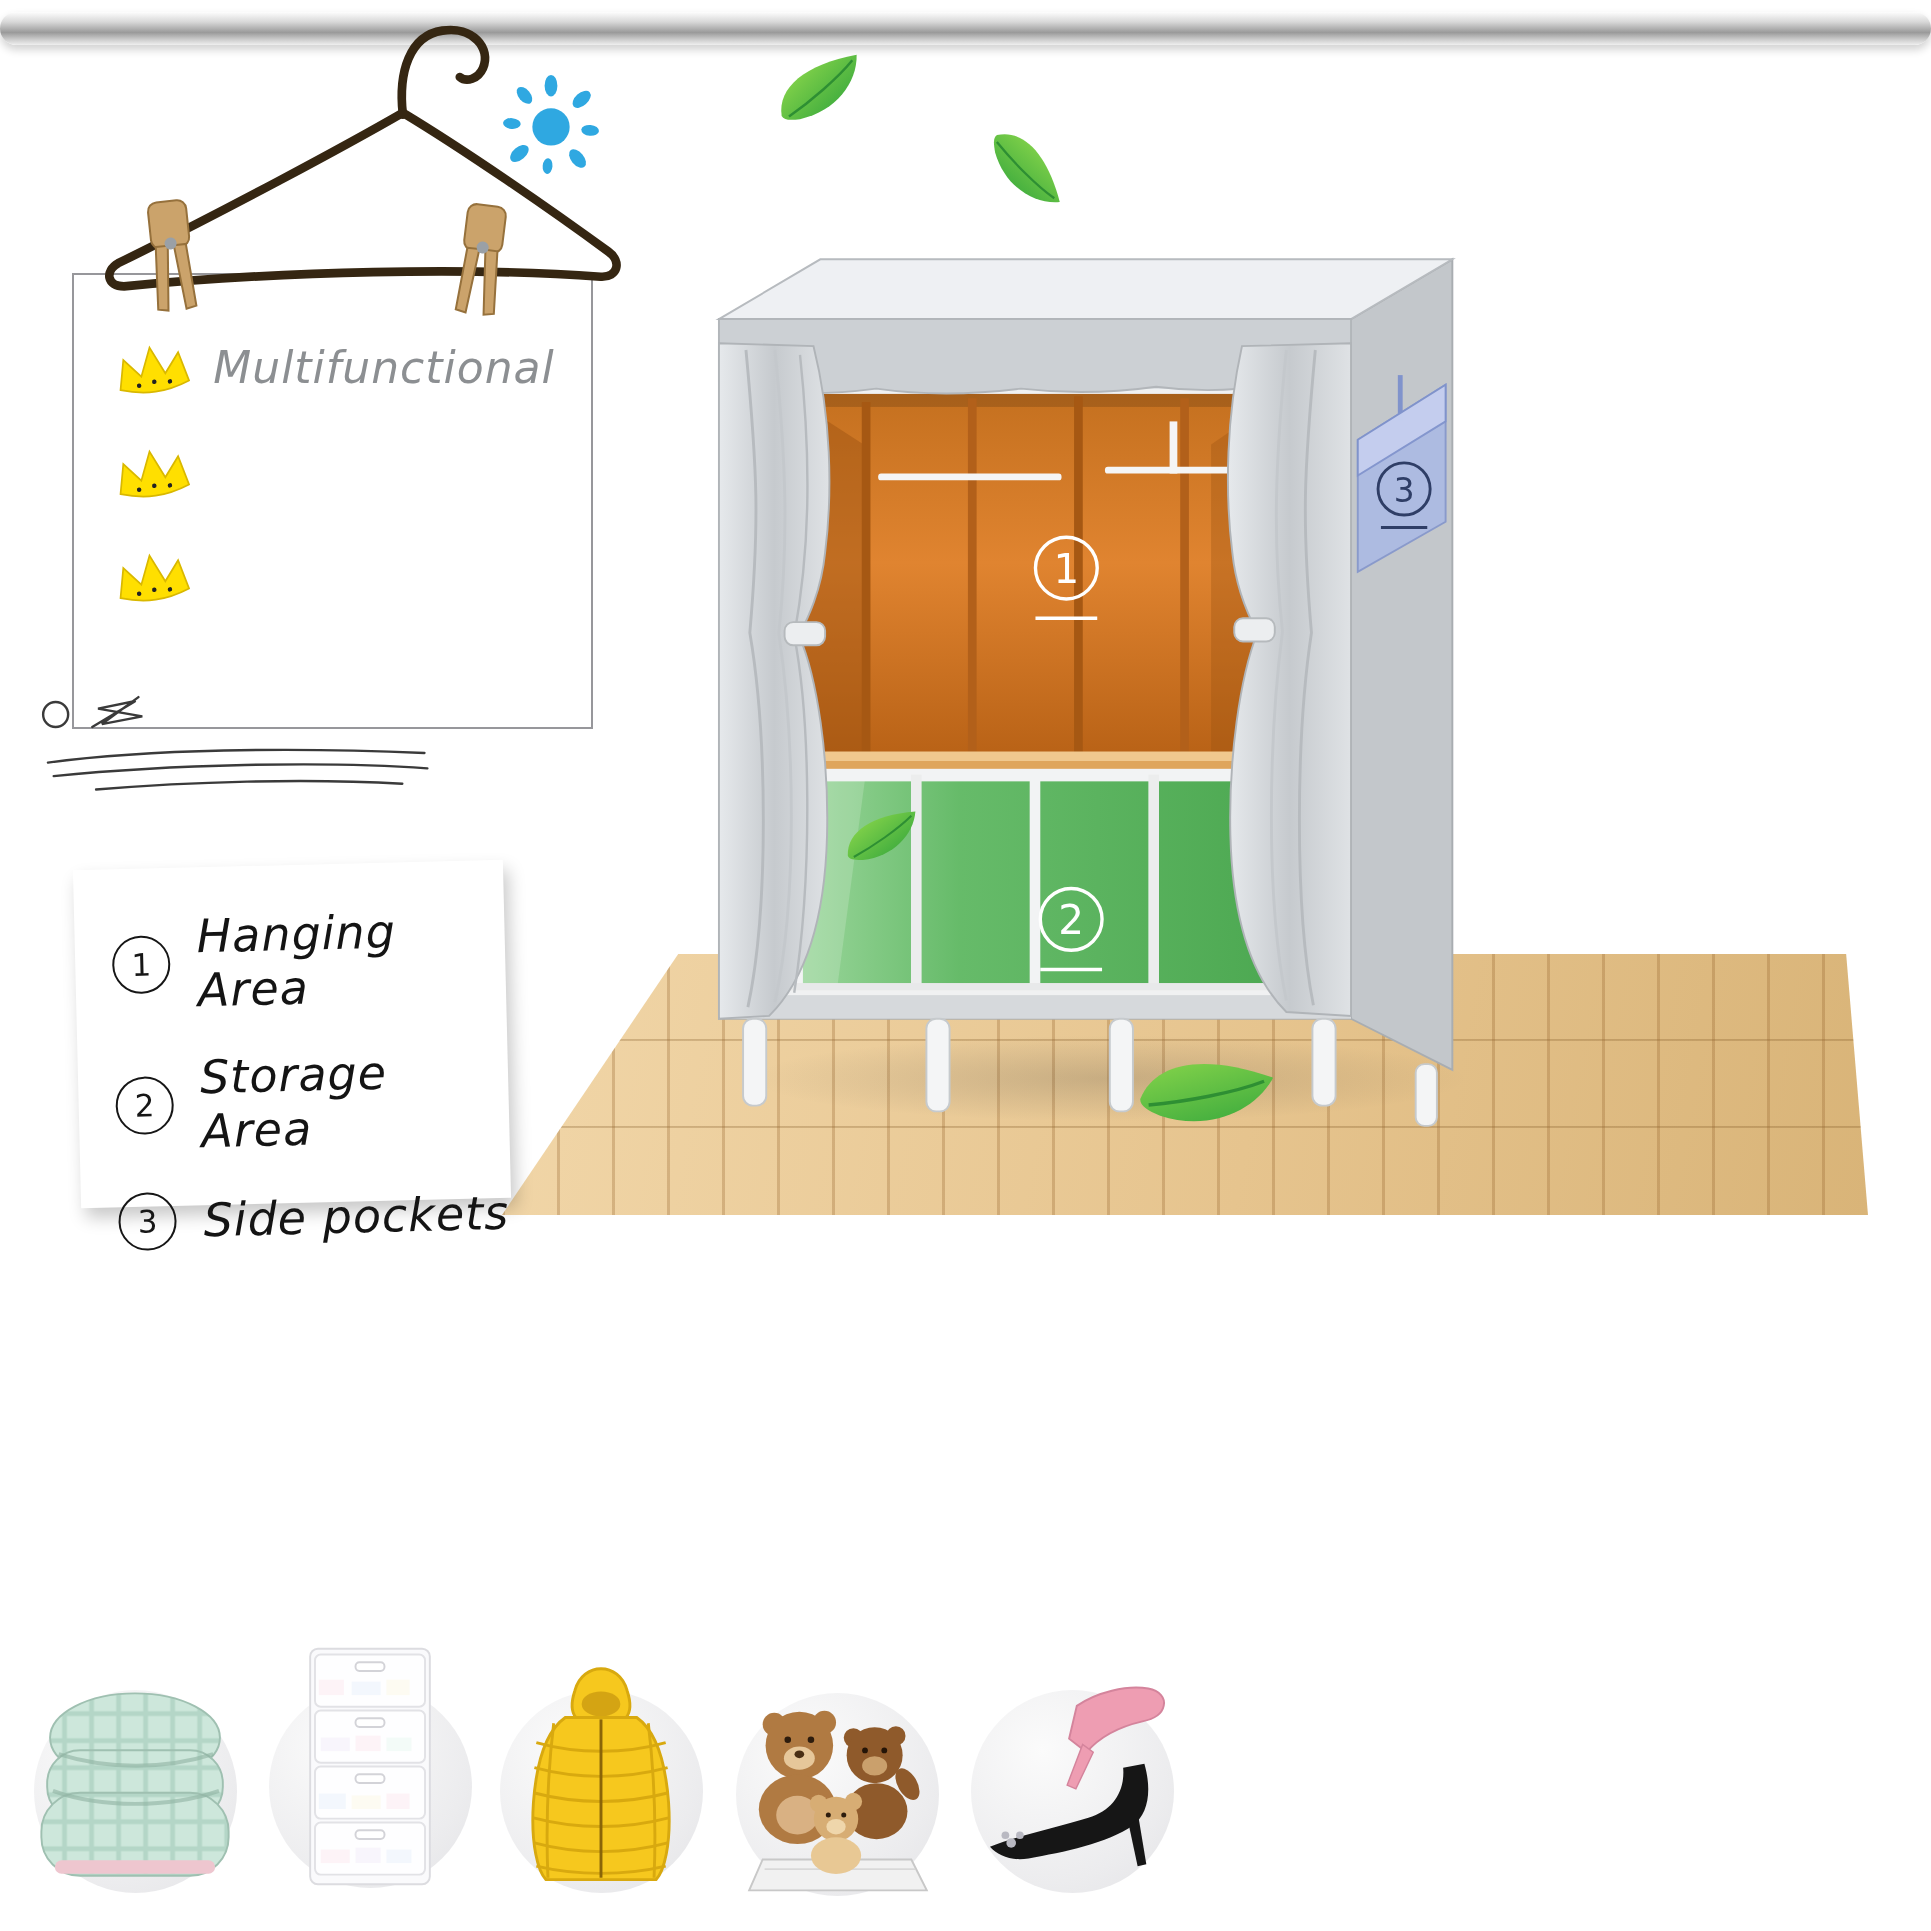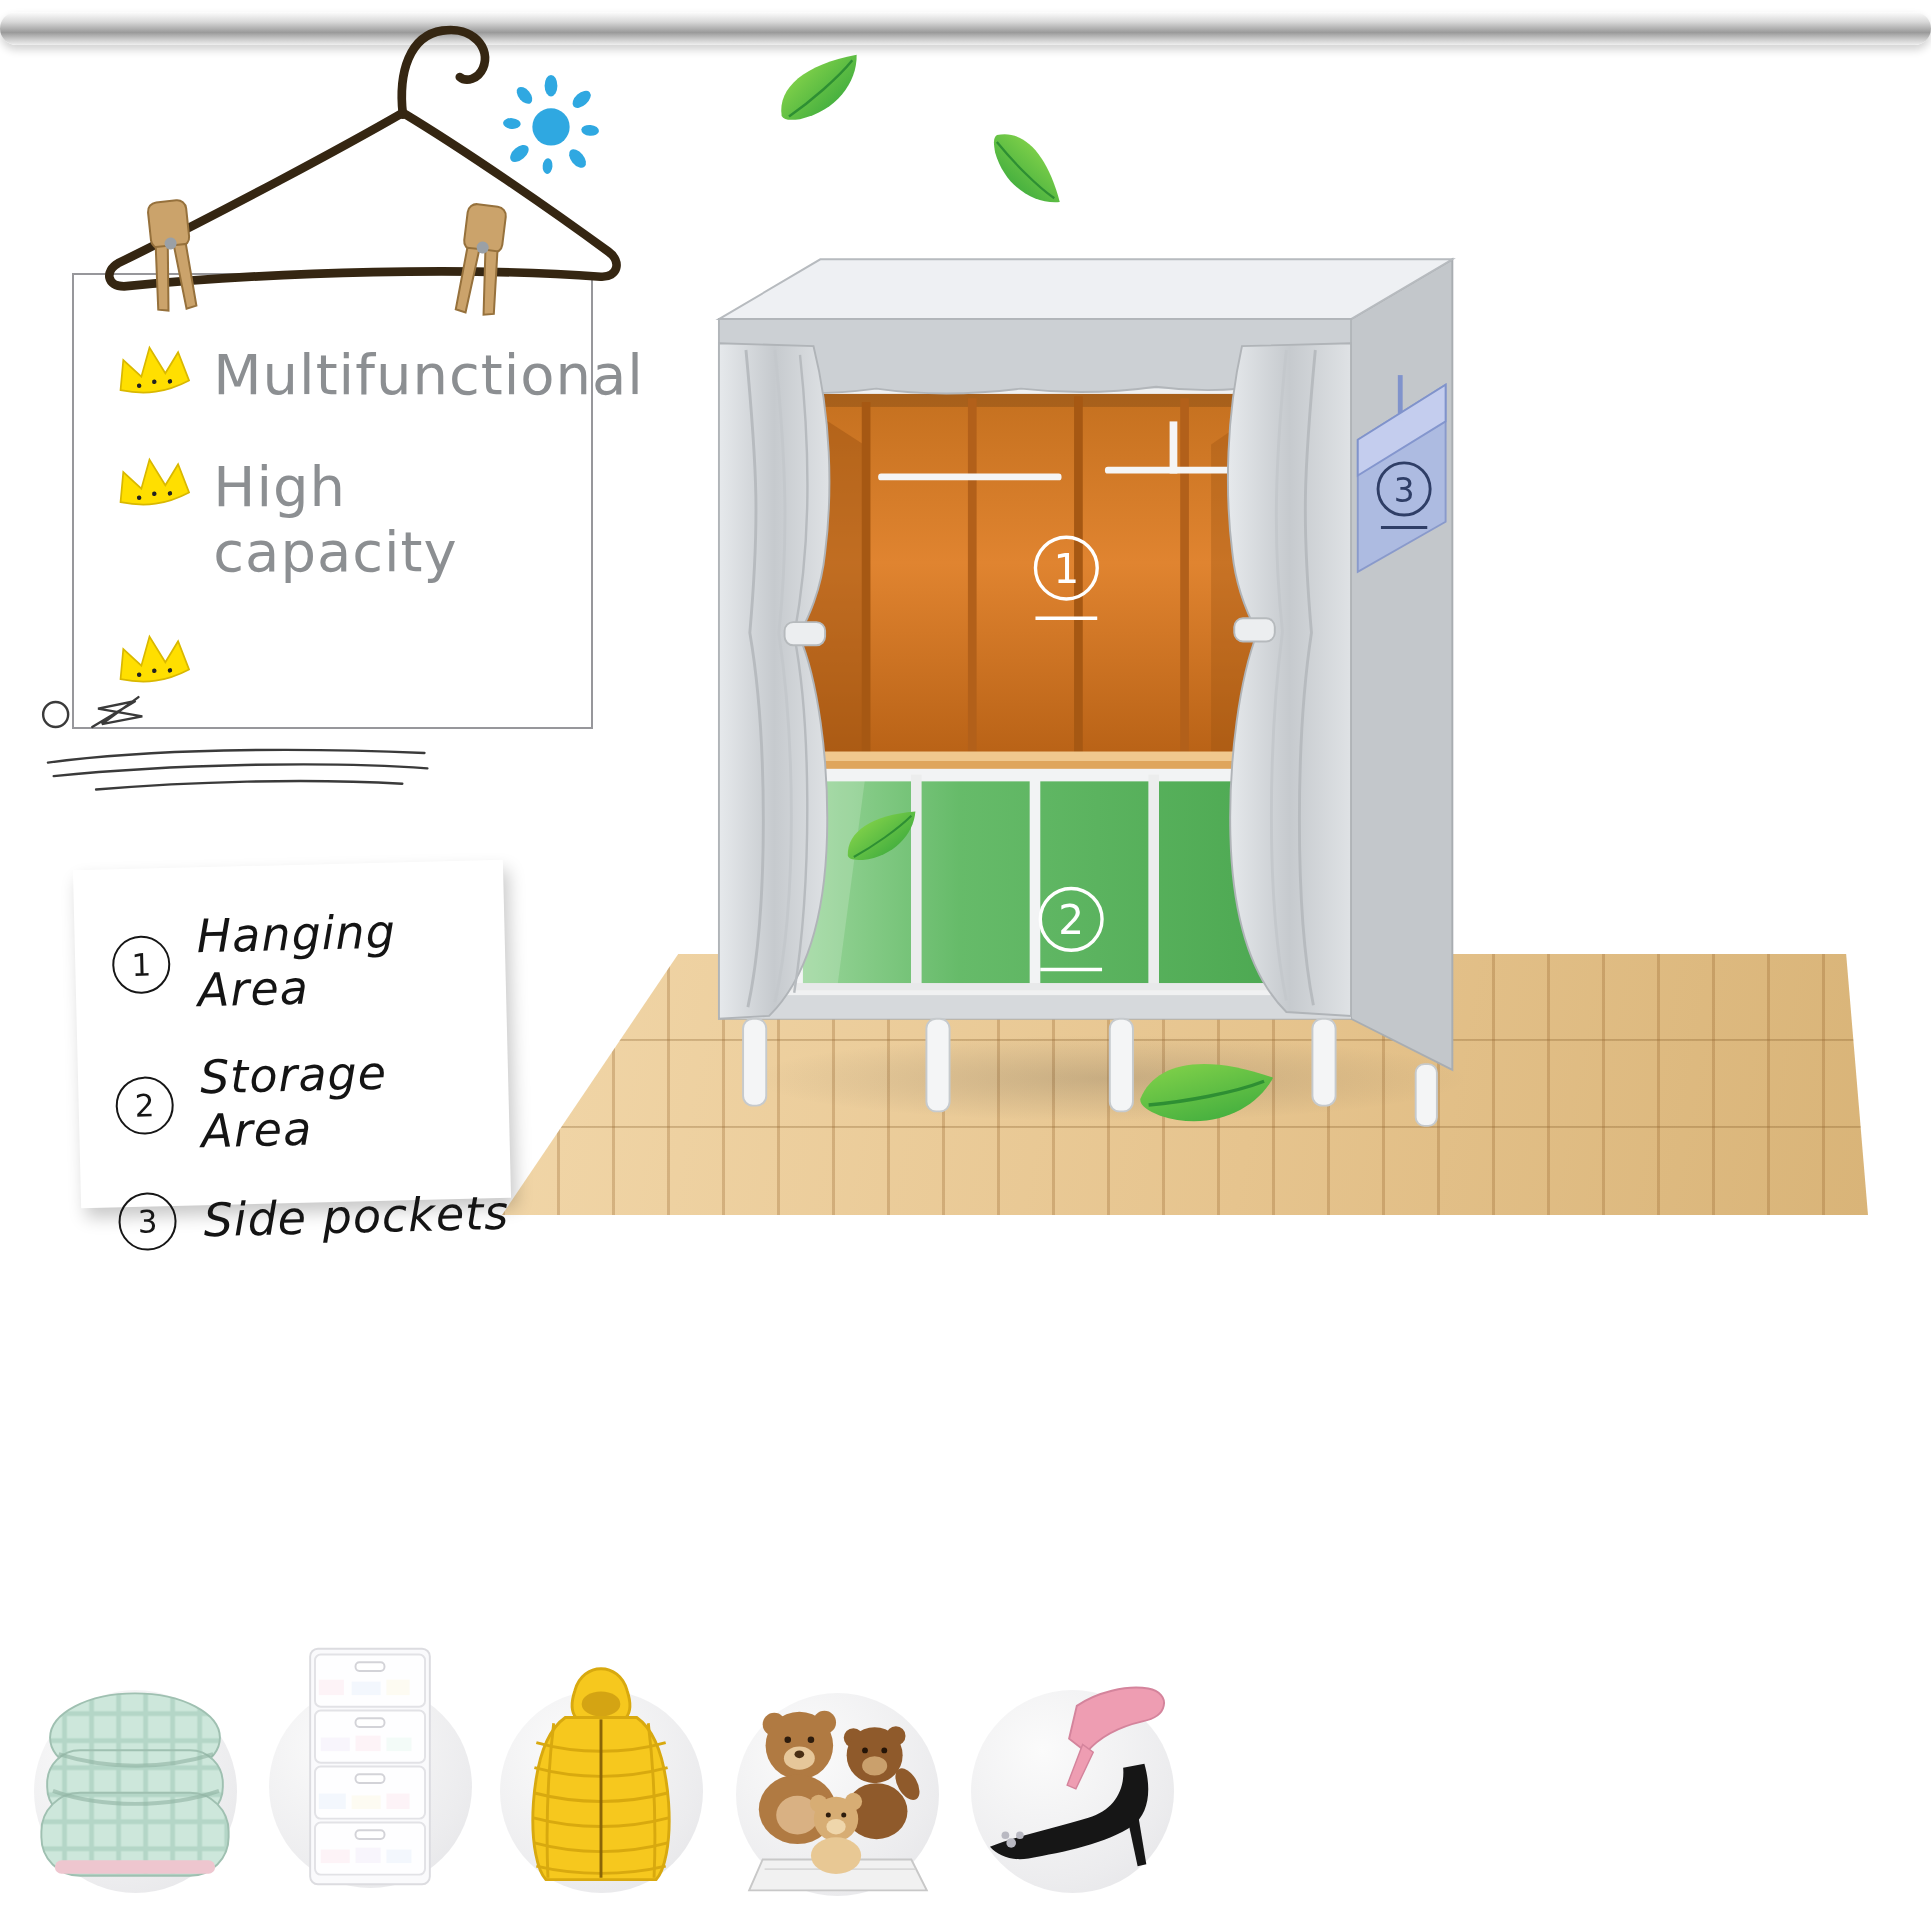--- a/index.html
+++ b/index.html
@@ -17,21 +17,21 @@
   .pin2{left:454px;top:203px;transform:rotate(7deg);}
   .sun-svg{position:absolute;left:497px;top:70px;width:108px;height:108px;z-index:6;}
 
   
   .feature-box{position:absolute;left:72px;top:273px;width:521px;height:456px;z-index:5;
                border:2.9px solid #97979b;background:#ffffff;box-sizing:border-box;}
   .feature-row{display:flex;align-items:flex-start;gap:19.3px;margin:44px 0 0 37px;}
   .feature-row:first-child{margin-top:64px;}
   .crown{width:83px;height:60px;flex:0 0 auto;transform:rotate(-8deg);}
   .crown-body{fill:var(--c-crown,#ffdf00);stroke:#d9b800;stroke-width:2;}
-  .feature-label{font-size:56px;color:#8c8f92;letter-spacing:1px;
+  .feature-label{font-size:44px;font-style:italic;color:#8c8f92;letter-spacing:1px;
                  line-height:1.15;max-width:386px;padding-top:3.9px;}
 
   .scribble-svg{position:absolute;left:34px;top:674px;width:415px;height:130px;z-index:6;}
 
   
   .leaf{position:absolute;z-index:9;}
   .leaf1{left:772px;top:58px;width:97px;height:60px;transform:rotate(-18deg);}
   .leaf2{left:980px;top:141px;width:92px;height:58px;transform:rotate(68deg);}
   .leaf3{left:842px;top:811px;width:81px;height:50px;transform:rotate(-12deg);}
   .leaf4{left:1139px;top:1050px;width:135px;height:85px;transform:rotate(12deg);}
@@ -127,21 +127,20 @@
       </svg>
       <div class="feature-label">Multifunctional</div>
     </div>
     <div class="feature-row">
       <svg class="crown" viewBox="0 0 96 66">
         <path class="crown-body" d="M8 52 L16 18 L34 40 L48 8 L62 40 L80 18 L88 52 C60 62 36 62 8 52 Z"></path>
         <circle cx="30" cy="50" r="2.6" fill="#222"></circle>
           <circle cx="48" cy="48" r="2.6" fill="#222"></circle>
           <circle cx="66" cy="50" r="2.6" fill="#222"></circle>
       </svg>
-      <div class="feature-label">High capacity</div>
     </div>
     <div class="feature-row">
       <svg class="crown" viewBox="0 0 96 66">
         <path class="crown-body" d="M8 52 L16 18 L34 40 L48 8 L62 40 L80 18 L88 52 C60 62 36 62 8 52 Z"></path>
         <circle cx="30" cy="50" r="2.6" fill="#222"></circle>
           <circle cx="48" cy="48" r="2.6" fill="#222"></circle>
           <circle cx="66" cy="50" r="2.6" fill="#222"></circle>
       </svg>
     </div>
   </div>

